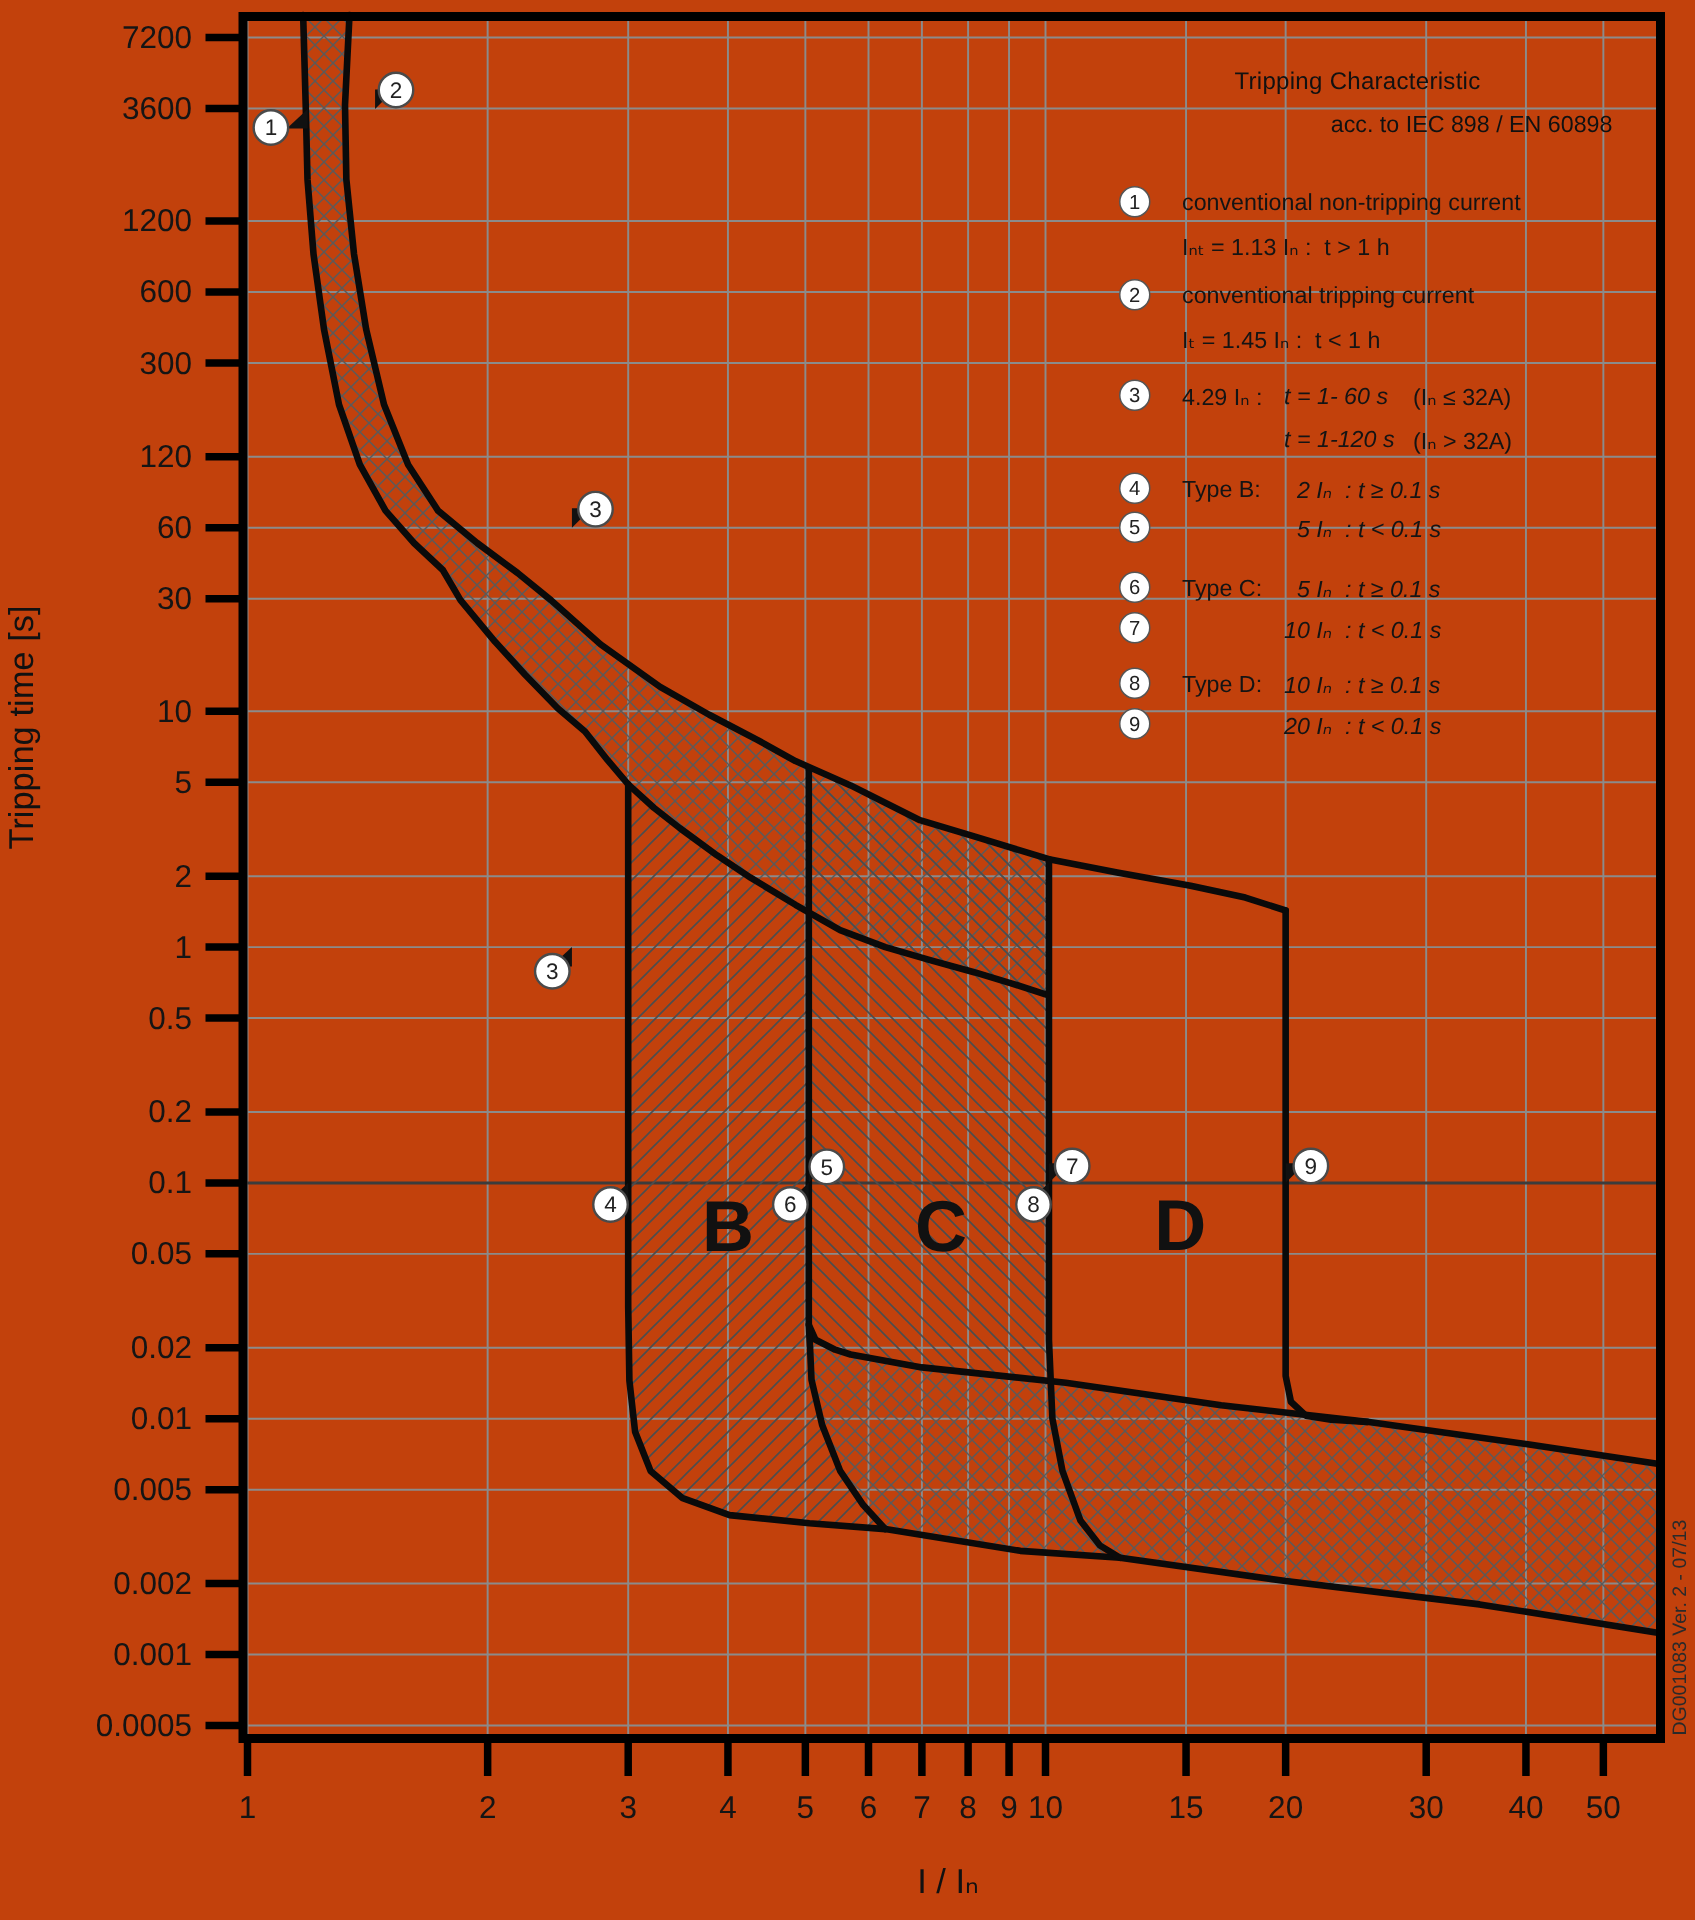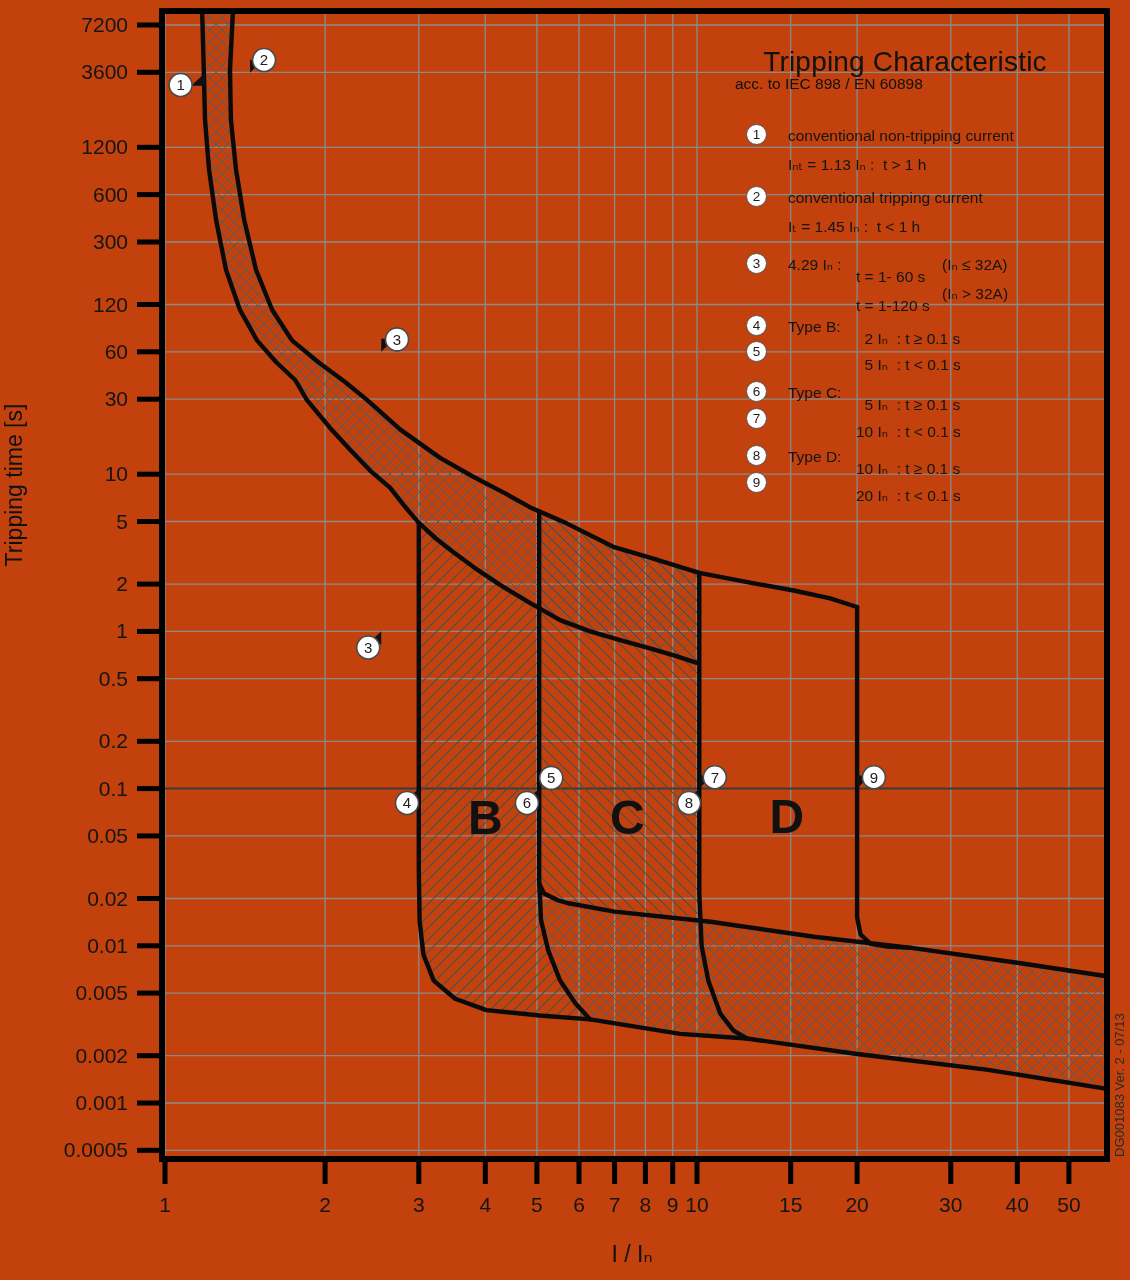--- a/index.html
+++ b/index.html
@@ -1,28 +1,28 @@
 <!DOCTYPE html>
 <html><head>
 <meta charset="utf-8">
 <style>
   html,body{margin:0;padding:0;background:#fff;width:1130px;height:1280px;overflow:hidden;
             font-family:"Liberation Sans","DejaVu Sans",sans-serif;color:#111;}
   #stage{position:relative;width:1130px;height:1280px;background:#c2410c;}
   svg{position:absolute;left:0;top:0;}
   #legend-title{position:absolute;left:735px;top:46px;width:340px;text-align:center;
-                font-size:28px;letter-spacing:.2px;color:#111;}
-  #legend-subtitle{position:absolute;left:735px;top:75px;width:340px;text-align:left;
+                font-size:16px;letter-spacing:.2px;color:#111;}
+  #legend-subtitle{position:absolute;left:735px;top:75px;width:340px;text-align:right;
                    font-size:15.5px;color:#111;}
   .lg-row{position:absolute;left:788px;height:20px;font-size:15.5px;color:#141414;white-space:pre;}
   .lg-circle{position:absolute;left:-42px;top:-3px;width:21px;height:21px;border:1.6px solid #555;
              border-radius:50%;font-size:13.5px;line-height:20px;text-align:center;color:#222;
              background:#fff;box-sizing:border-box;}
   .lg-c1{position:absolute;left:0;top:0;white-space:pre;}
-  .lg-c2{position:absolute;left:68px;top:12px;white-space:pre;}
+  .lg-c2{position:absolute;left:68px;top:0;white-space:pre;font-style:italic;}
   .lg-c3{position:absolute;left:154px;top:0;white-space:pre;}
 </style>
 </head>
 <body>
 
 <div id="stage">
 
   <svg id="chart" width="1130" height="1280" viewBox="0 0 1130 1280">
     <defs>
       <pattern id="hatch-fwd" width="12" height="12" patternUnits="userSpaceOnUse">

